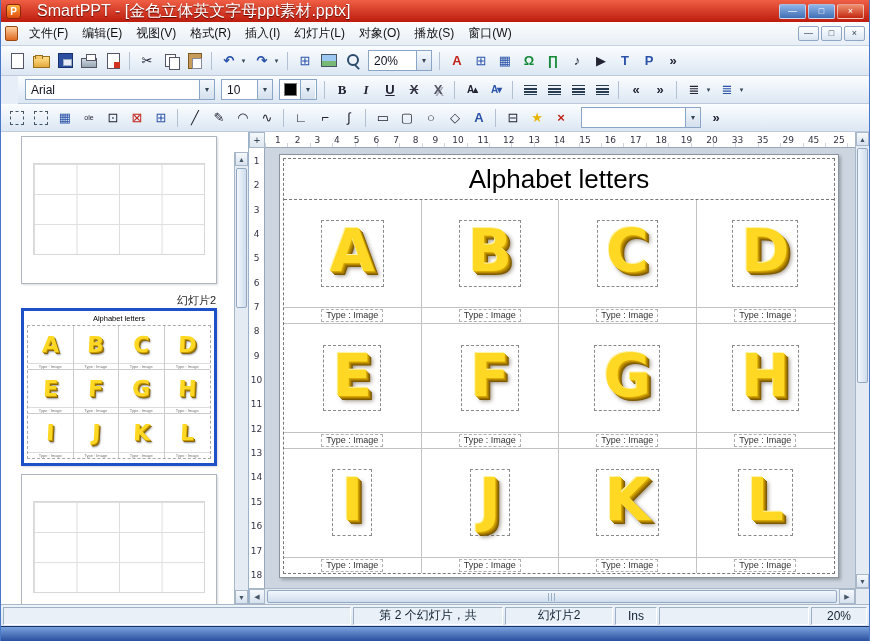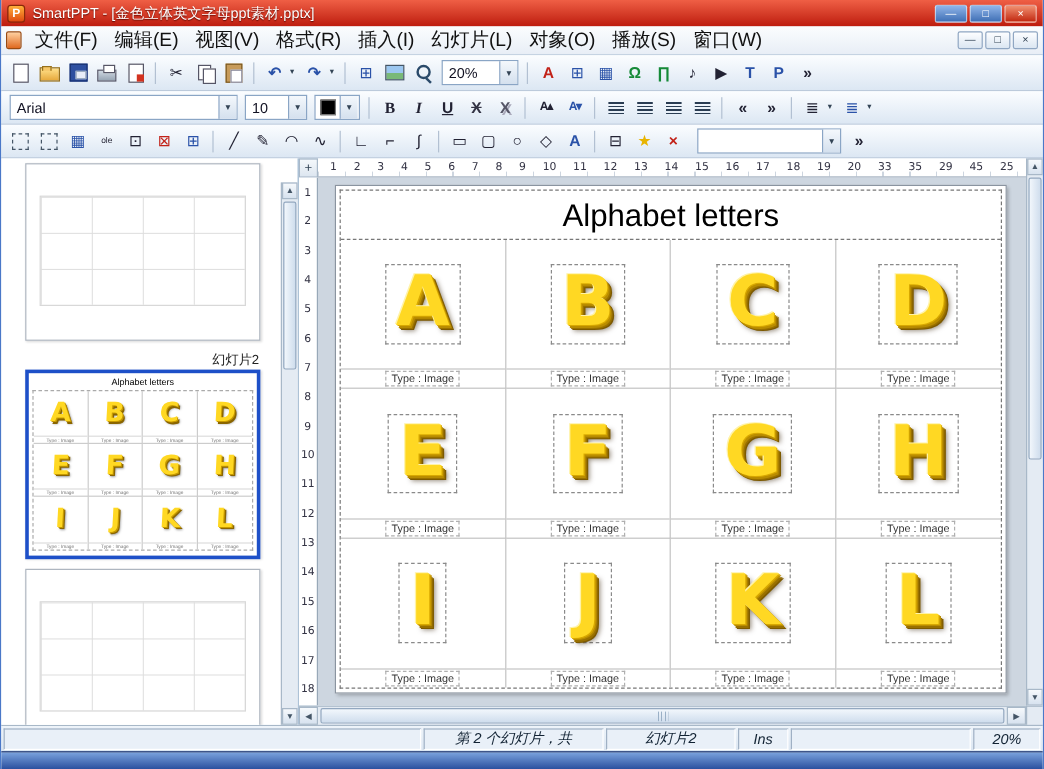--- a/index.html
+++ b/index.html
@@ -6,38 +6,38 @@
   *{box-sizing:border-box;}
   .win{
     width:870px;height:641px;overflow:hidden;display:flex;flex-direction:column;
     font-family:"Liberation Sans",sans-serif;border-left:1px solid #4a78c8;border-right:1px solid #4a78c8;
     background:#e7eef7;position:relative;
   }
   
   .titlebar{height:22px;flex:0 0 22px;background:linear-gradient(#ef5f45,#bd1c0e);display:flex;align-items:center;padding:0 5px;}
   .app-ico{width:15px;height:15px;border-radius:3px;background:linear-gradient(#ffb03a,#e04a10);border:1px solid #8a2a08;
     color:#fff;font-size:10px;font-weight:bold;display:flex;align-items:center;justify-content:center;}
-  .title-text{color:#fff;font-size:12px;margin-left:6px;text-shadow:0 1px 1px #5a0800;white-space:nowrap;}
+  .title-text{color:#fff;font-size:16px;margin-left:16px;text-shadow:0 1px 1px #5a0800;white-space:nowrap;}
   .winbtns{margin-left:auto;display:flex;}
   .wbtn{width:27px;height:15px;border-radius:2px;border:1px solid rgba(255,255,255,.55);display:flex;align-items:center;justify-content:center;
     font-size:9px;line-height:1;color:#fff;margin-left:2px;}
   .wbtn.mn,.wbtn.mx{background:linear-gradient(#8fb4e8,#3f6fb5);}
   .wbtn.cl{background:linear-gradient(#f09070,#c22810);}
   
   .menubar{height:24px;flex:0 0 24px;background:linear-gradient(#fbfdfe,#e8eef6);border-bottom:1px solid #c5d3e2;display:flex;align-items:center;padding:0 4px;}
   .doc-ico{width:13px;height:15px;background:linear-gradient(#ffd0a0,#e06a20);border:1px solid #9a4a10;border-radius:2px;margin-right:4px;
     color:#fff;font-size:8px;font-weight:bold;display:flex;align-items:center;justify-content:center;}
-  .menu-item{font-size:16px;color:#111;padding:3px 7px;border-radius:2px;white-space:nowrap;}
+  .menu-item{font-size:12px;color:#111;padding:3px 7px;border-radius:2px;white-space:nowrap;}
   .mdi-btns{margin-left:auto;display:flex;}
   .mbtn{width:21px;height:15px;border:1px solid #8fa6c2;background:linear-gradient(#fdfeff,#dbe6f2);font-size:9px;line-height:1;color:#345;
     display:flex;align-items:center;justify-content:center;margin-left:2px;border-radius:2px;}
   
   .tb{display:flex;align-items:center;padding:0 4px;background:linear-gradient(#fbfdff,#dce7f3);border-bottom:1px solid #bccadb;}
   .tb1{height:30px;flex:0 0 30px;}
-  .tb2{height:28px;flex:0 0 28px;}
+  .tb2{height:28px;flex:0 0 28px;margin-left:17px;}
   .tb3{height:28px;flex:0 0 28px;}
   .tbtn{position:relative;width:22px;min-width:22px;height:22px;display:flex;align-items:center;justify-content:center;
     font-size:13px;line-height:1;color:#223;border:1px solid transparent;border-radius:2px;margin:0 1px;}
   .tbtn.tsep{width:2px;min-width:2px;height:18px;border:none;border-left:1px solid #b2c0d2;border-radius:0;margin:0 4px;padding:0;}
   .t-red{color:#c22218;} .t-blue{color:#2a52a8;} .t-green{color:#168a38;} .t-gold{color:#e8b400;} .t-dark{color:#223;}
   .b{font-weight:bold;} .f10{font-size:10px;letter-spacing:-1px;} .f7{font-size:7px;}
   .dd{width:11px;min-width:11px;font-size:7px;color:#345;margin-left:-3px;}
   .b-bold{font-weight:bold;font-family:"Liberation Serif",serif;}
   .b-italic{font-style:italic;font-family:"Liberation Serif",serif;font-weight:bold;}
   .b-under{text-decoration:underline;font-weight:bold;}
@@ -131,21 +131,21 @@
   .sbtn.h{width:16px;flex:0 0 16px;height:100%;}
   .htrack{flex:1;position:relative;margin:1px 0;}
   .hthumb{position:absolute;left:2px;right:2px;top:0;bottom:0;background:linear-gradient(#f2f7fc,#cfdded);border:1px solid #93a8c0;border-radius:2px;
     display:flex;align-items:center;justify-content:center;}
   .grip{width:9px;height:8px;background:repeating-linear-gradient(90deg,#9ab0c6 0 1px,transparent 1px 3px);}
   .corner-br{grid-row:3;grid-column:3;background:#e4ebf3;border-top:1px solid #a8b8c8;border-left:1px solid #a8b8c8;}
   
   .statusbar{height:22px;flex:0 0 22px;background:linear-gradient(#eef4fa,#dbe6f2);border-top:1px solid #a8b8c8;
     display:flex;align-items:center;padding:1px 2px;gap:2px;font-size:12px;color:#123;}
   .sseg{height:18px;border:1px solid;border-color:#9fb0c4 #fff #fff #9fb0c4;display:flex;align-items:center;justify-content:center;
-    padding:0 6px;background:#e9f0f8;white-space:nowrap;overflow:hidden;font-style:italic;}
+    padding:0 6px;background:#e9f0f8;white-space:nowrap;overflow:hidden;}
   .sseg.grow{flex:1;}
   
   .taskbar{height:15px;flex:0 0 15px;background:linear-gradient(#7aa2dd,#2a4f9e);border-top:1px solid #16306e;}
 </style>
 </head>
 <body>
 
 <div class="win">
 
   <div class="titlebar">

